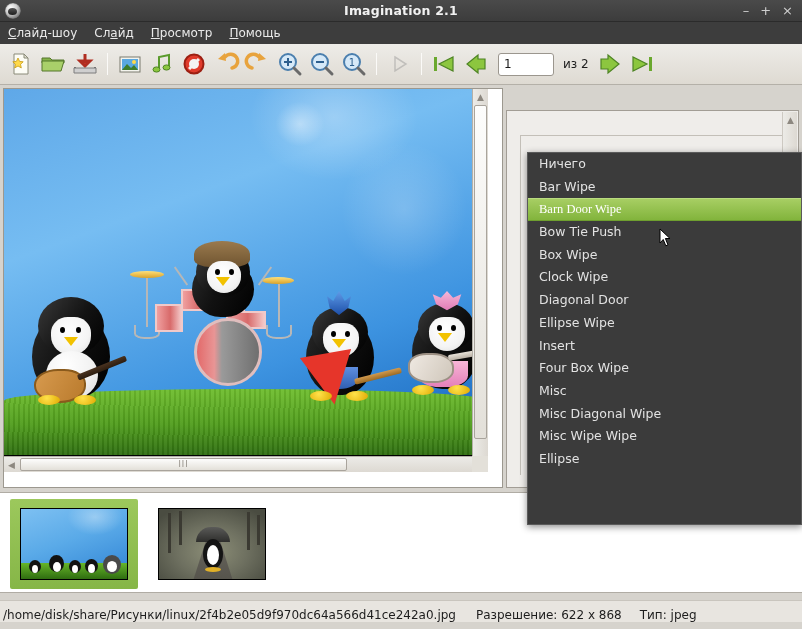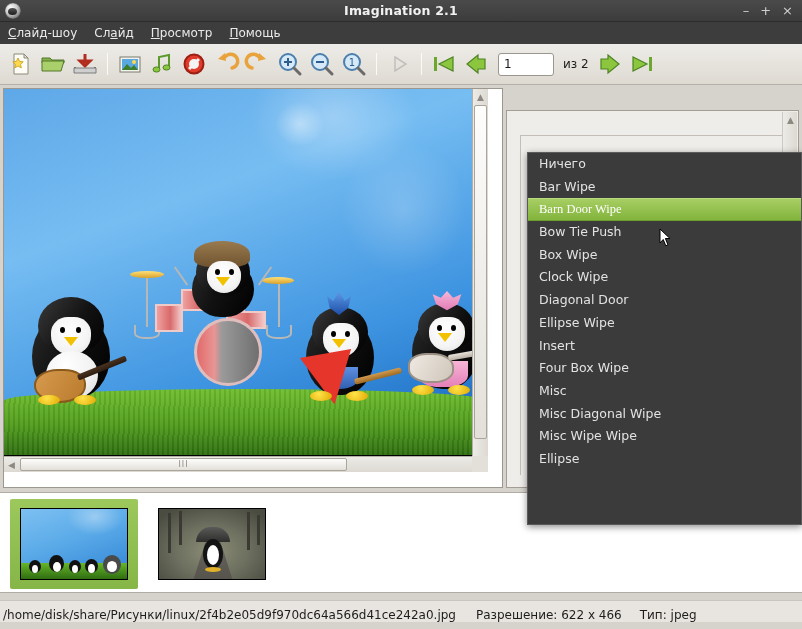--- a/index.html
+++ b/index.html
@@ -606,18 +606,18 @@
         <div class="t2-umb" style="left:37px; top:18px;"></div>
         <div class="t1-p" style="left:44px; top:30px; width:20px; height:30px; background:#141414;"></div>
         <div class="t1-w" style="left:48px; top:36px; width:12px; height:20px;"></div>
         <div class="t1-p" style="left:46px; top:58px; width:16px; height:5px; background:#e0b028; border-radius:50%;"></div>
       </div>
     </div>
   </div>
 
   <div class="statusbar">
     <span class="st path">/home/disk/share/Рисунки/linux/2f4b2e05d9f970dc64a566d41ce242a0.jpg</span>
-    <span class="st res">Разрешение: 622 x 466</span>
+    <span class="st res">Разрешение: 622 x 868</span>
     <span class="st type">Тип: jpeg</span>
   </div>
   <div class="bottomedge"></div>
 
 </div>
 
 </body></html>

